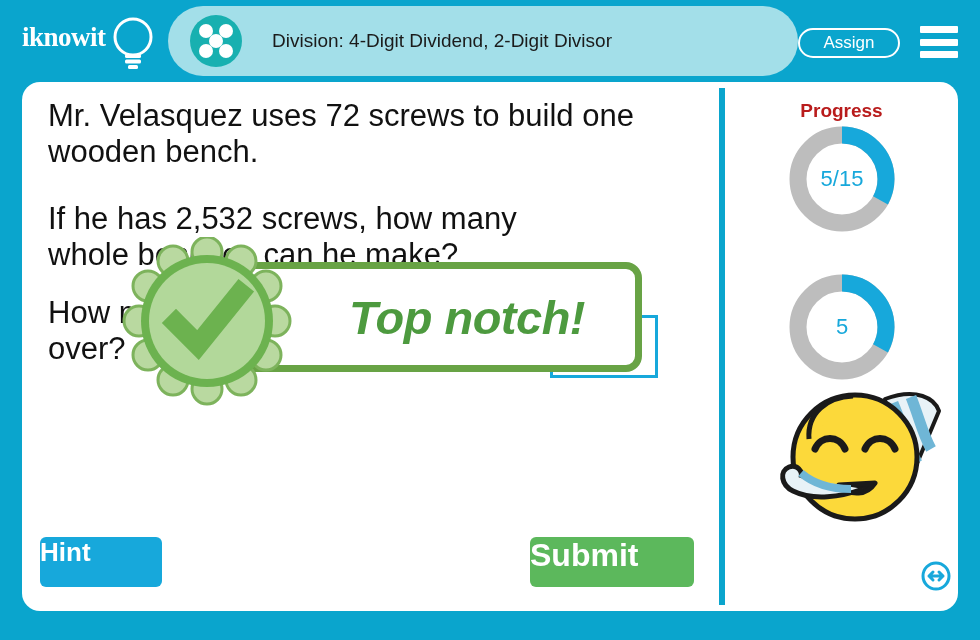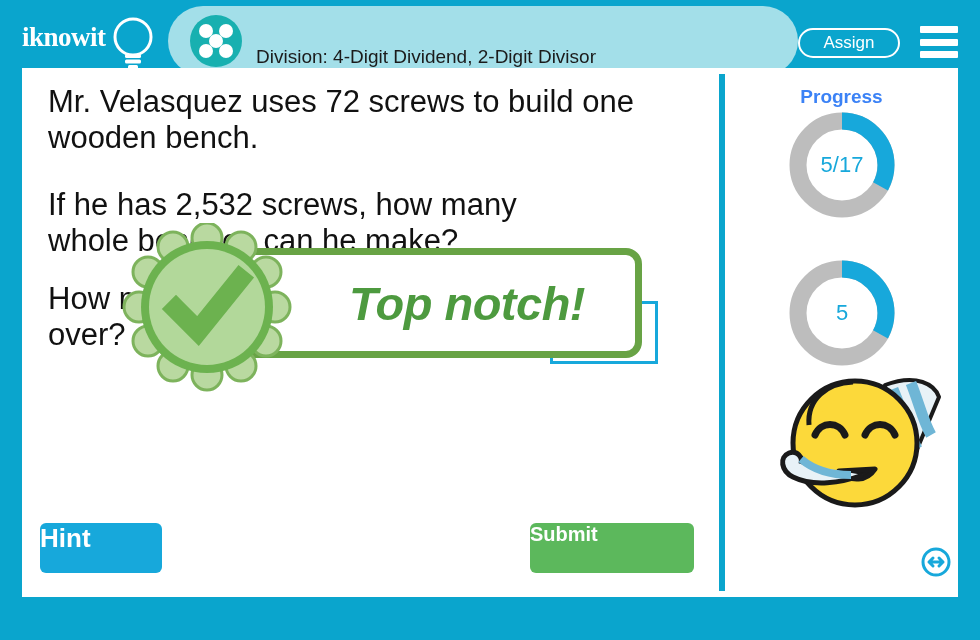--- a/index.html
+++ b/index.html
@@ -32,26 +32,25 @@
     position: absolute; left: 168px; top: 6px;
     width: 630px; height: 70px;
     background: #a3dfe9;
     border-radius: 38px;
   }
   #subject-icon {
     position: absolute; left: 22px; top: 9px;
     width: 52px; height: 52px;
   }
   #title-text {
-    position: absolute; left: 88px; top: 0; height: 70px;
+    position: absolute; left: 104px; top: 0; height: 70px;
     display: flex; align-items: center;
     font-family: "Liberation Sans", sans-serif;
     font-size: 19px; color: #1b1b1b;
     white-space: nowrap;
-    margin-top: 16px;
   }
   #assign-btn {
     position: absolute; left: 798px; top: 28px;
     width: 102px; height: 30px;
     border: 2px solid #ffffff; border-radius: 15px;
     background: transparent; color: #ffffff;
     font-family: "Liberation Sans", sans-serif;
     font-size: 17px; font-weight: 400;
     display: flex; align-items: center; justify-content: center;
     cursor: pointer;
@@ -60,23 +59,24 @@
     position: absolute; left: 920px; top: 26px;
     width: 38px; height: 32px; cursor: pointer;
     display: flex; flex-direction: column; justify-content: space-between;
   }
   #menu-btn span {
     display: block; width: 38px; height: 7px; background: #ffffff; border-radius: 1px;
   }
 
   
   #card {
-    position: absolute; left: 22px; top: 68px;
+    position: absolute; left: 22px; top: 82px;
     width: 936px; height: 529px;
     background: #ffffff;
+    border-radius: 18px;
   }
   #divider {
     position: absolute; left: 697px; top: 6px;
     width: 6px; height: 517px; background: #0aa5cd;
   }
 
   
   #question {
     position: absolute; left: 26px; top: 16px; width: 650px;
   }
@@ -124,21 +124,21 @@
     font-size: 47px; color: #4d9a3f;
     letter-spacing: -0.5px;
   }
   #badge { position: absolute; left: 0px; top: 0px; width: 170px; height: 170px; }
 
   
   #sidebar { position: absolute; left: 703px; top: 0; width: 233px; height: 529px; }
   .meter-label {
     position: absolute; width: 233px; text-align: center;
     font-family: "Liberation Sans", sans-serif;
-    font-weight: 700; font-size: 19px; color: #3b82f6;
+    font-weight: 700; font-size: 19px; color: #b91c1c;
   }
   #progress-label { top: 18px; }
   #score-label { top: 166px; }
   .ring { position: absolute; left: 62px; width: 110px; height: 110px; }
   #progress-ring { top: 42px; }
   #score-ring { top: 190px; }
   .ring-value {
     position: absolute; width: 110px; height: 110px;
     display: flex; align-items: center; justify-content: center;
     font-family: "Liberation Sans", sans-serif;
@@ -152,21 +152,21 @@
     width: 122px; height: 50px;
     background: #17a8db; border: none; border-radius: 6px;
     color: #ffffff; font-family: "Liberation Sans", sans-serif;
     font-size: 26px; font-weight: 700; cursor: pointer;
   }
   #submit-btn {
     position: absolute; left: 508px; top: 455px;
     width: 164px; height: 50px;
     background: #5cb85c; border: none; border-radius: 6px;
     color: #ffffff; font-family: "Liberation Sans", sans-serif;
-    font-size: 20px; font-weight: 700; cursor: pointer;
+    font-size: 32px; font-weight: 700; cursor: pointer;
   }
   #resize-icon {
     position: absolute; left: 898px; top: 478px;
     width: 32px; height: 32px; cursor: pointer;
   }
 </style>
 </head>
 <body>
 
 <div id="header">
@@ -243,21 +243,21 @@
     </svg>
   </div>
 
   <div id="sidebar">
 
     <div id="progress-label" class="meter-label">Progress</div>
     <svg id="progress-ring" class="ring" viewBox="0 0 110 110">
       <circle cx="55" cy="55" r="44" fill="none" stroke="#bdbdbd" stroke-width="17"></circle>
       <circle id="progress-arc" cx="55" cy="55" r="44" fill="none" stroke="#17a8db" stroke-width="17" stroke-dasharray="91.2 185.2" transform="rotate(-90 55 55)"></circle>
     </svg>
-    <div class="ring-value" style="left:62px; top:42px;">5/17</div>
+    <div class="ring-value" style="left:62px; top:42px;">5/15</div>
 
     <svg id="score-ring" class="ring" viewBox="0 0 110 110">
       <circle cx="55" cy="55" r="44" fill="none" stroke="#bdbdbd" stroke-width="17"></circle>
       <circle id="score-arc" cx="55" cy="55" r="44" fill="none" stroke="#17a8db" stroke-width="17" stroke-dasharray="91.2 185.2" transform="rotate(-90 55 55)"></circle>
     </svg>
     <div class="ring-value" style="left:62px; top:190px;">5</div>
 
     <svg id="emoji" viewBox="0 0 180 155">
       <path d="M118 22 C150 10 168 22 172 34 L146 96 C132 84 120 60 118 22 Z" fill="#e8f2f7" stroke="#1a1a1a" stroke-width="4" stroke-linejoin="round"></path>
       <path d="M126 26 C136 50 142 70 150 86" stroke="#6fb6d6" stroke-width="11" fill="none"></path>

